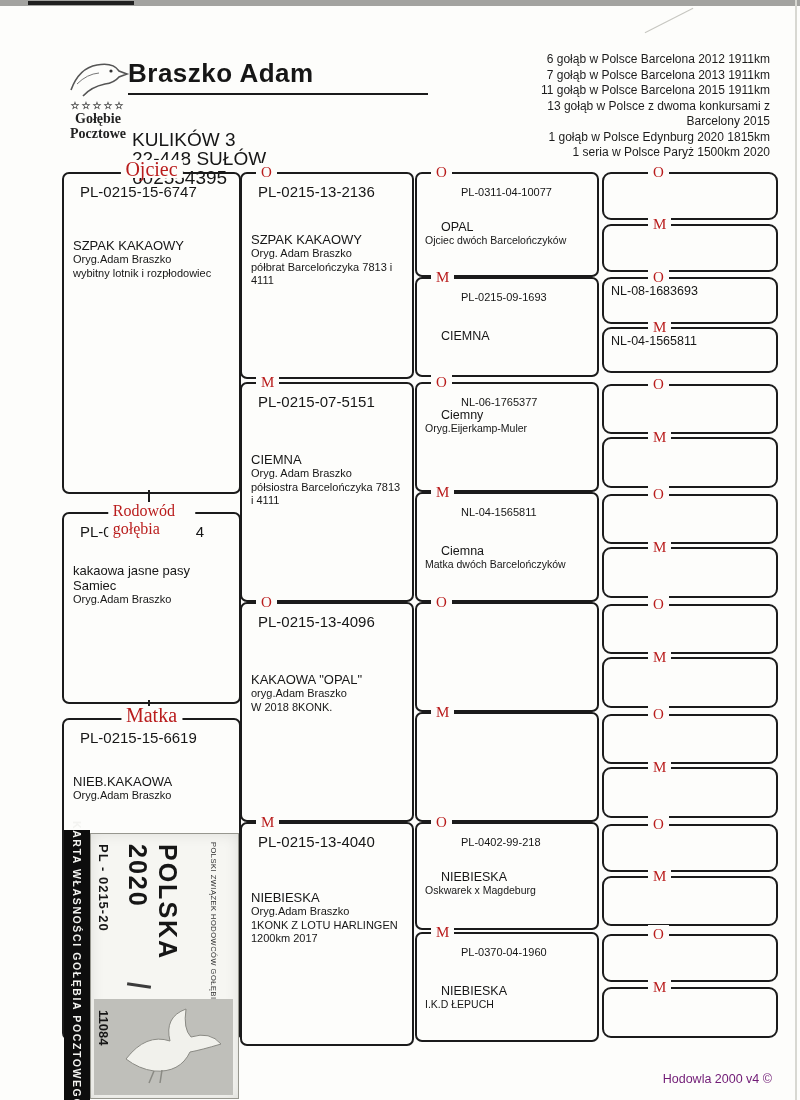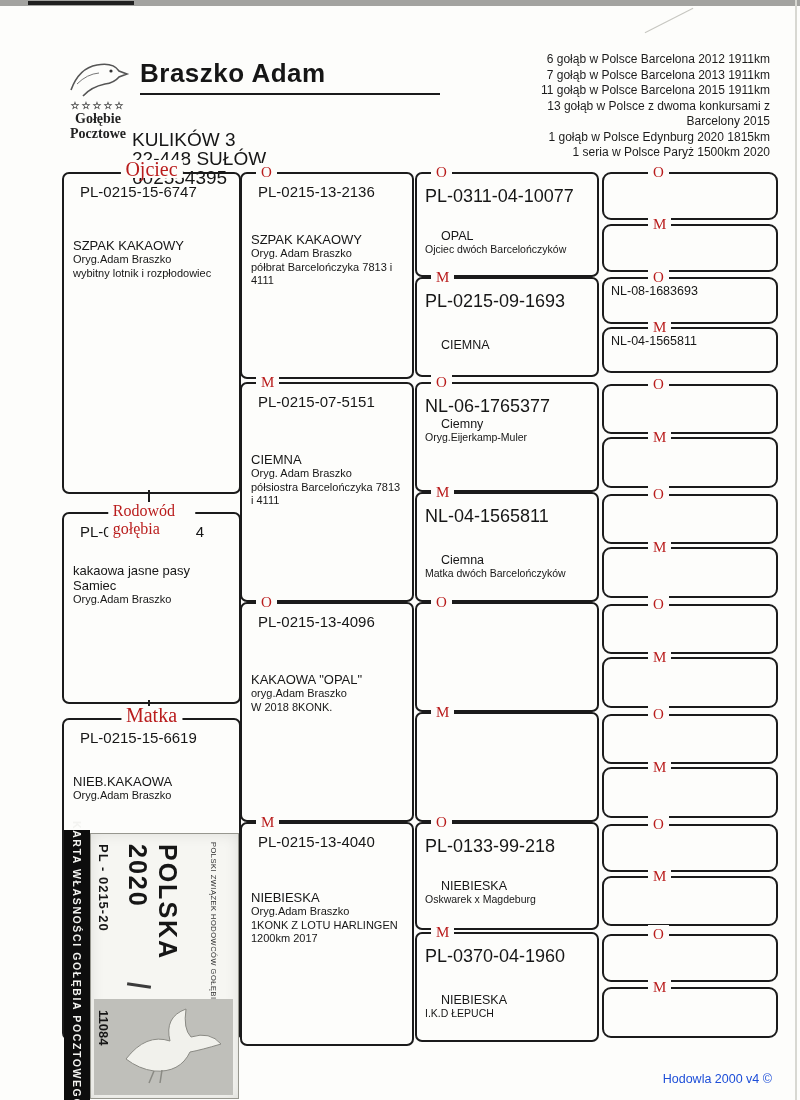--- a/index.html
+++ b/index.html
@@ -11,55 +11,55 @@
   .scan-top{position:absolute;top:0;left:0;right:0;height:6px;background:#a3a3a0;}
   .scan-top-dark{position:absolute;top:1px;left:28px;width:106px;height:4px;background:#202020;}
   .scan-fold{position:absolute;top:20px;left:642px;width:54px;height:1px;background:#c6c6c0;transform:rotate(-27deg);}
   .scan-right{position:absolute;top:0;right:3px;width:2px;height:100%;background:#d8d8d2;}
 
   
   .logo{position:absolute;left:58px;top:54px;width:80px;text-align:center;font-family:"Liberation Serif",serif;font-weight:700;color:#222;}
   .logo svg{width:66px;height:46px;display:block;margin:0 auto;}
   .stars{font-size:10px;letter-spacing:2px;line-height:11px;color:#444;}
   .logo-t{font-size:14px;line-height:15px;}
-  .title{position:absolute;left:140px;top:58px;width:300px;font-size:26px;font-weight:700;letter-spacing:.5px;border-bottom:2px solid #1b1b1b;padding-bottom:4px;}
+  .title{position:absolute;left:128px;top:58px;width:300px;font-size:26px;font-weight:700;letter-spacing:.5px;border-bottom:2px solid #1b1b1b;padding-bottom:4px;}
   .addr{position:absolute;left:132px;font-size:19px;margin-top:28px;}
   .ach{position:absolute;right:30px;top:52px;width:345px;text-align:right;font-size:12px;line-height:15.5px;color:#1c1c1c;}
 
   
   .pbox{position:absolute;border:2px solid #1b1b1b;border-radius:7px;background:transparent;}
   .pbox.small{border-radius:9px;}
   .tag{position:absolute;top:-11px;background:#fdfdfb;padding:0 5px;font-family:"Liberation Serif",serif;font-weight:400;font-size:15px;line-height:18px;color:#b91c1c;}
   .tag.center{left:50%;transform:translateX(-50%);font-size:20px;top:-14px;}
   .tag.subject{left:50%;transform:translateX(-50%);font-size:16px;top:-12px;}
   .tag.left{left:14px;}
   .tag.mid{left:44px;}
   .ring{font-size:15px;padding:9px 16px 0;}
-  .ring.md{font-size:18px;padding:12px 8px 0;}
+  .ring.md{font-size:11px;padding:12px 8px 0;margin-left:36px;}
   .ring.sm{font-size:12.5px;padding:5px 7px 0;}
   .name{font-size:13px;padding:0 9px;}
   .name.sm{font-size:12.5px;padding:0 24px;}
   .desc{font-size:11px;padding:0 9px;line-height:13.5px;}
   .desc.sm{font-size:10.5px;padding:0 8px;line-height:12.5px;}
   .vline{position:absolute;width:2px;background:#1b1b1b;}
 
   
   .banner{position:absolute;left:64px;top:830px;width:26px;height:270px;background:#0d0d0d;color:#f3f3f0;display:flex;align-items:center;justify-content:center;z-index:5;}
   .banner span{writing-mode:vertical-rl;font-size:10.5px;font-weight:700;letter-spacing:1.6px;white-space:nowrap;}
   .card{position:absolute;left:90px;top:833px;width:147px;height:264px;background:#f6f6f2;border:1px solid #97978f;box-shadow:inset 0 0 14px rgba(0,0,0,.10);z-index:4;}
   .v{writing-mode:vertical-rl;}
   .card-ring{position:absolute;left:5px;top:10px;font-size:13px;font-weight:700;letter-spacing:1px;}
   .card-big{position:absolute;left:32px;top:10px;height:152px;font-size:25px;font-weight:700;letter-spacing:2px;line-height:30px;}
   .card-big div{white-space:nowrap;}
   .card-number{position:absolute;left:5px;top:176px;font-size:13px;font-weight:700;z-index:3;}
   .card-assoc{position:absolute;left:118px;top:8px;font-size:7.5px;letter-spacing:.5px;color:#333;white-space:nowrap;}
   .card-mark{position:absolute;left:36px;top:150px;width:24px;height:3px;background:#3b3b3b;transform:rotate(8deg);}
   .card-photo{position:absolute;left:3px;bottom:3px;width:139px;height:96px;}
 
-  .footer{position:absolute;right:28px;top:1072px;font-size:12.5px;color:#1d4ed8;}
+  .footer{position:absolute;right:28px;top:1072px;font-size:12.5px;color:#701a75;}
 </style>
 </head>
 <body>
 
 <div class="page">
 
   <div class="scan-top"></div>
   <div class="scan-top-dark"></div>
   <div class="scan-fold"></div>
   <div class="scan-right"></div>
@@ -175,21 +175,21 @@
     <div class="desc sm"></div>
   </div>
   <div class="pbox" style="left:415px;top:712px;width:180px;height:106px;">
     <span class="tag left">M</span>
     <div class="ring md"></div>
     <div class="name sm"></div>
     <div class="desc sm"></div>
   </div>
   <div class="pbox" style="left:415px;top:822px;width:180px;height:104px;">
     <span class="tag left">O</span>
-    <div class="ring md">PL-0133-99-218</div>
+    <div class="ring md">PL-0402-99-218</div>
     <div class="name sm" style="margin-top:22px;">NIEBIESKA</div>
     <div class="desc sm">Oskwarek x Magdeburg</div>
   </div>
   <div class="pbox" style="left:415px;top:932px;width:180px;height:106px;">
     <span class="tag left">M</span>
     <div class="ring md">PL-0370-04-1960</div>
     <div class="name sm" style="margin-top:26px;">NIEBIESKA</div>
     <div class="desc sm">I.K.D ŁEPUCH</div>
   </div>
 

